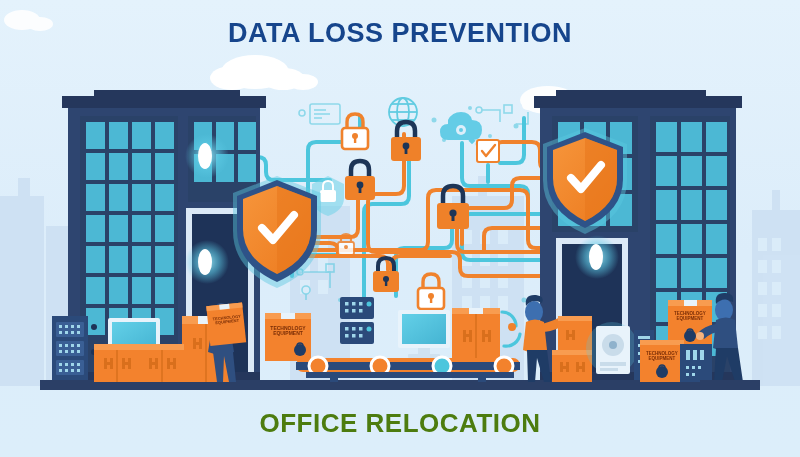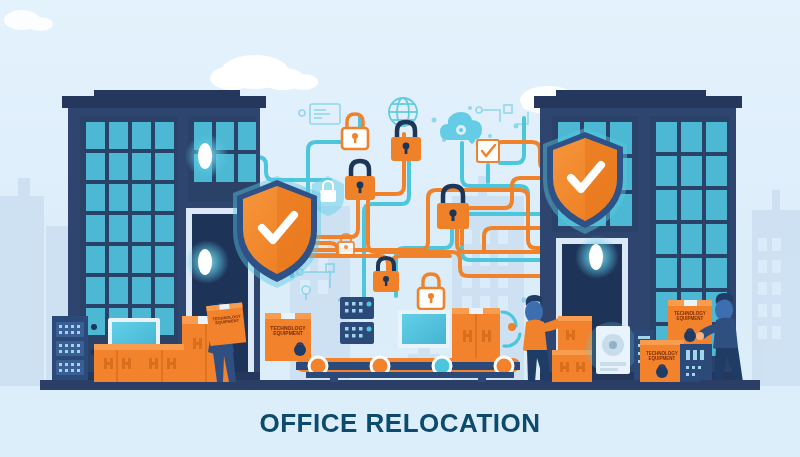--- a/index.html
+++ b/index.html
@@ -33,21 +33,21 @@
     letter-spacing: 0.5px;
   }
   #title-top {
     top: 18px;
     font-size: 27px;
     color: #16458c;
   }
   #title-bottom {
     top: 408px;
     font-size: 26px;
-    color: #0c4a6e;
+    color: #4d7c0f;
   }
   .box-label {
     position: absolute;
     font-family: "Liberation Sans", sans-serif;
     font-weight: bold;
     color: #7a2d06;
     text-align: center;
     line-height: 1.05;
     pointer-events: none;
   }
@@ -710,20 +710,21 @@
       <ellipse cx="724" cy="310" rx="9" ry="11" fill="#3d6fb0"></ellipse>
       <path d="M716 304 q7 -8 17 -2 q2 -8 -7 -9 q-12 -1 -10 11 z" fill="#1f3c66"></path>
       <path d="M716 320 q10 -5 19 0 l3 28 q-14 5 -25 0 z" fill="#2f4f80"></path>
       <path d="M716 348 l-2 34 h8 l5 -26 l8 26 h8 l-5 -34 z" fill="#1f3c66"></path>
       <path d="M716 324 q-12 2 -18 9 l6 6 q8 -7 15 -7 z" fill="#2f4f80"></path>
       <circle cx="700" cy="336" r="4" fill="#f7b37d"></circle>
       <rect x="700" y="380" width="52" height="4" fill="#2b3f66"></rect>
     </g>
   </svg>
 
+  <div class="title-text" id="title-top">DATA LOSS PREVENTION</div>
 
   <div class="title-text" id="title-bottom">OFFICE RELOCATION</div>
 
   <div class="box-label" style="left:209px; top:316px; width:36px; font-size:4px; transform:rotate(-6deg);">TECHNOLOGY EQUIPMENT</div>
 
   <div class="box-label" style="left:267px; top:326px; width:42px; font-size:5px;">TECHNOLOGY EQUIPMENT</div>
 
   <div class="box-label" style="left:670px; top:312px; width:40px; font-size:4.5px;">TECHNOLOGY EQUIPMENT</div>
 
   <div class="box-label" style="left:642px; top:352px; width:40px; font-size:4.5px;">TECHNOLOGY EQUIPMENT</div>

